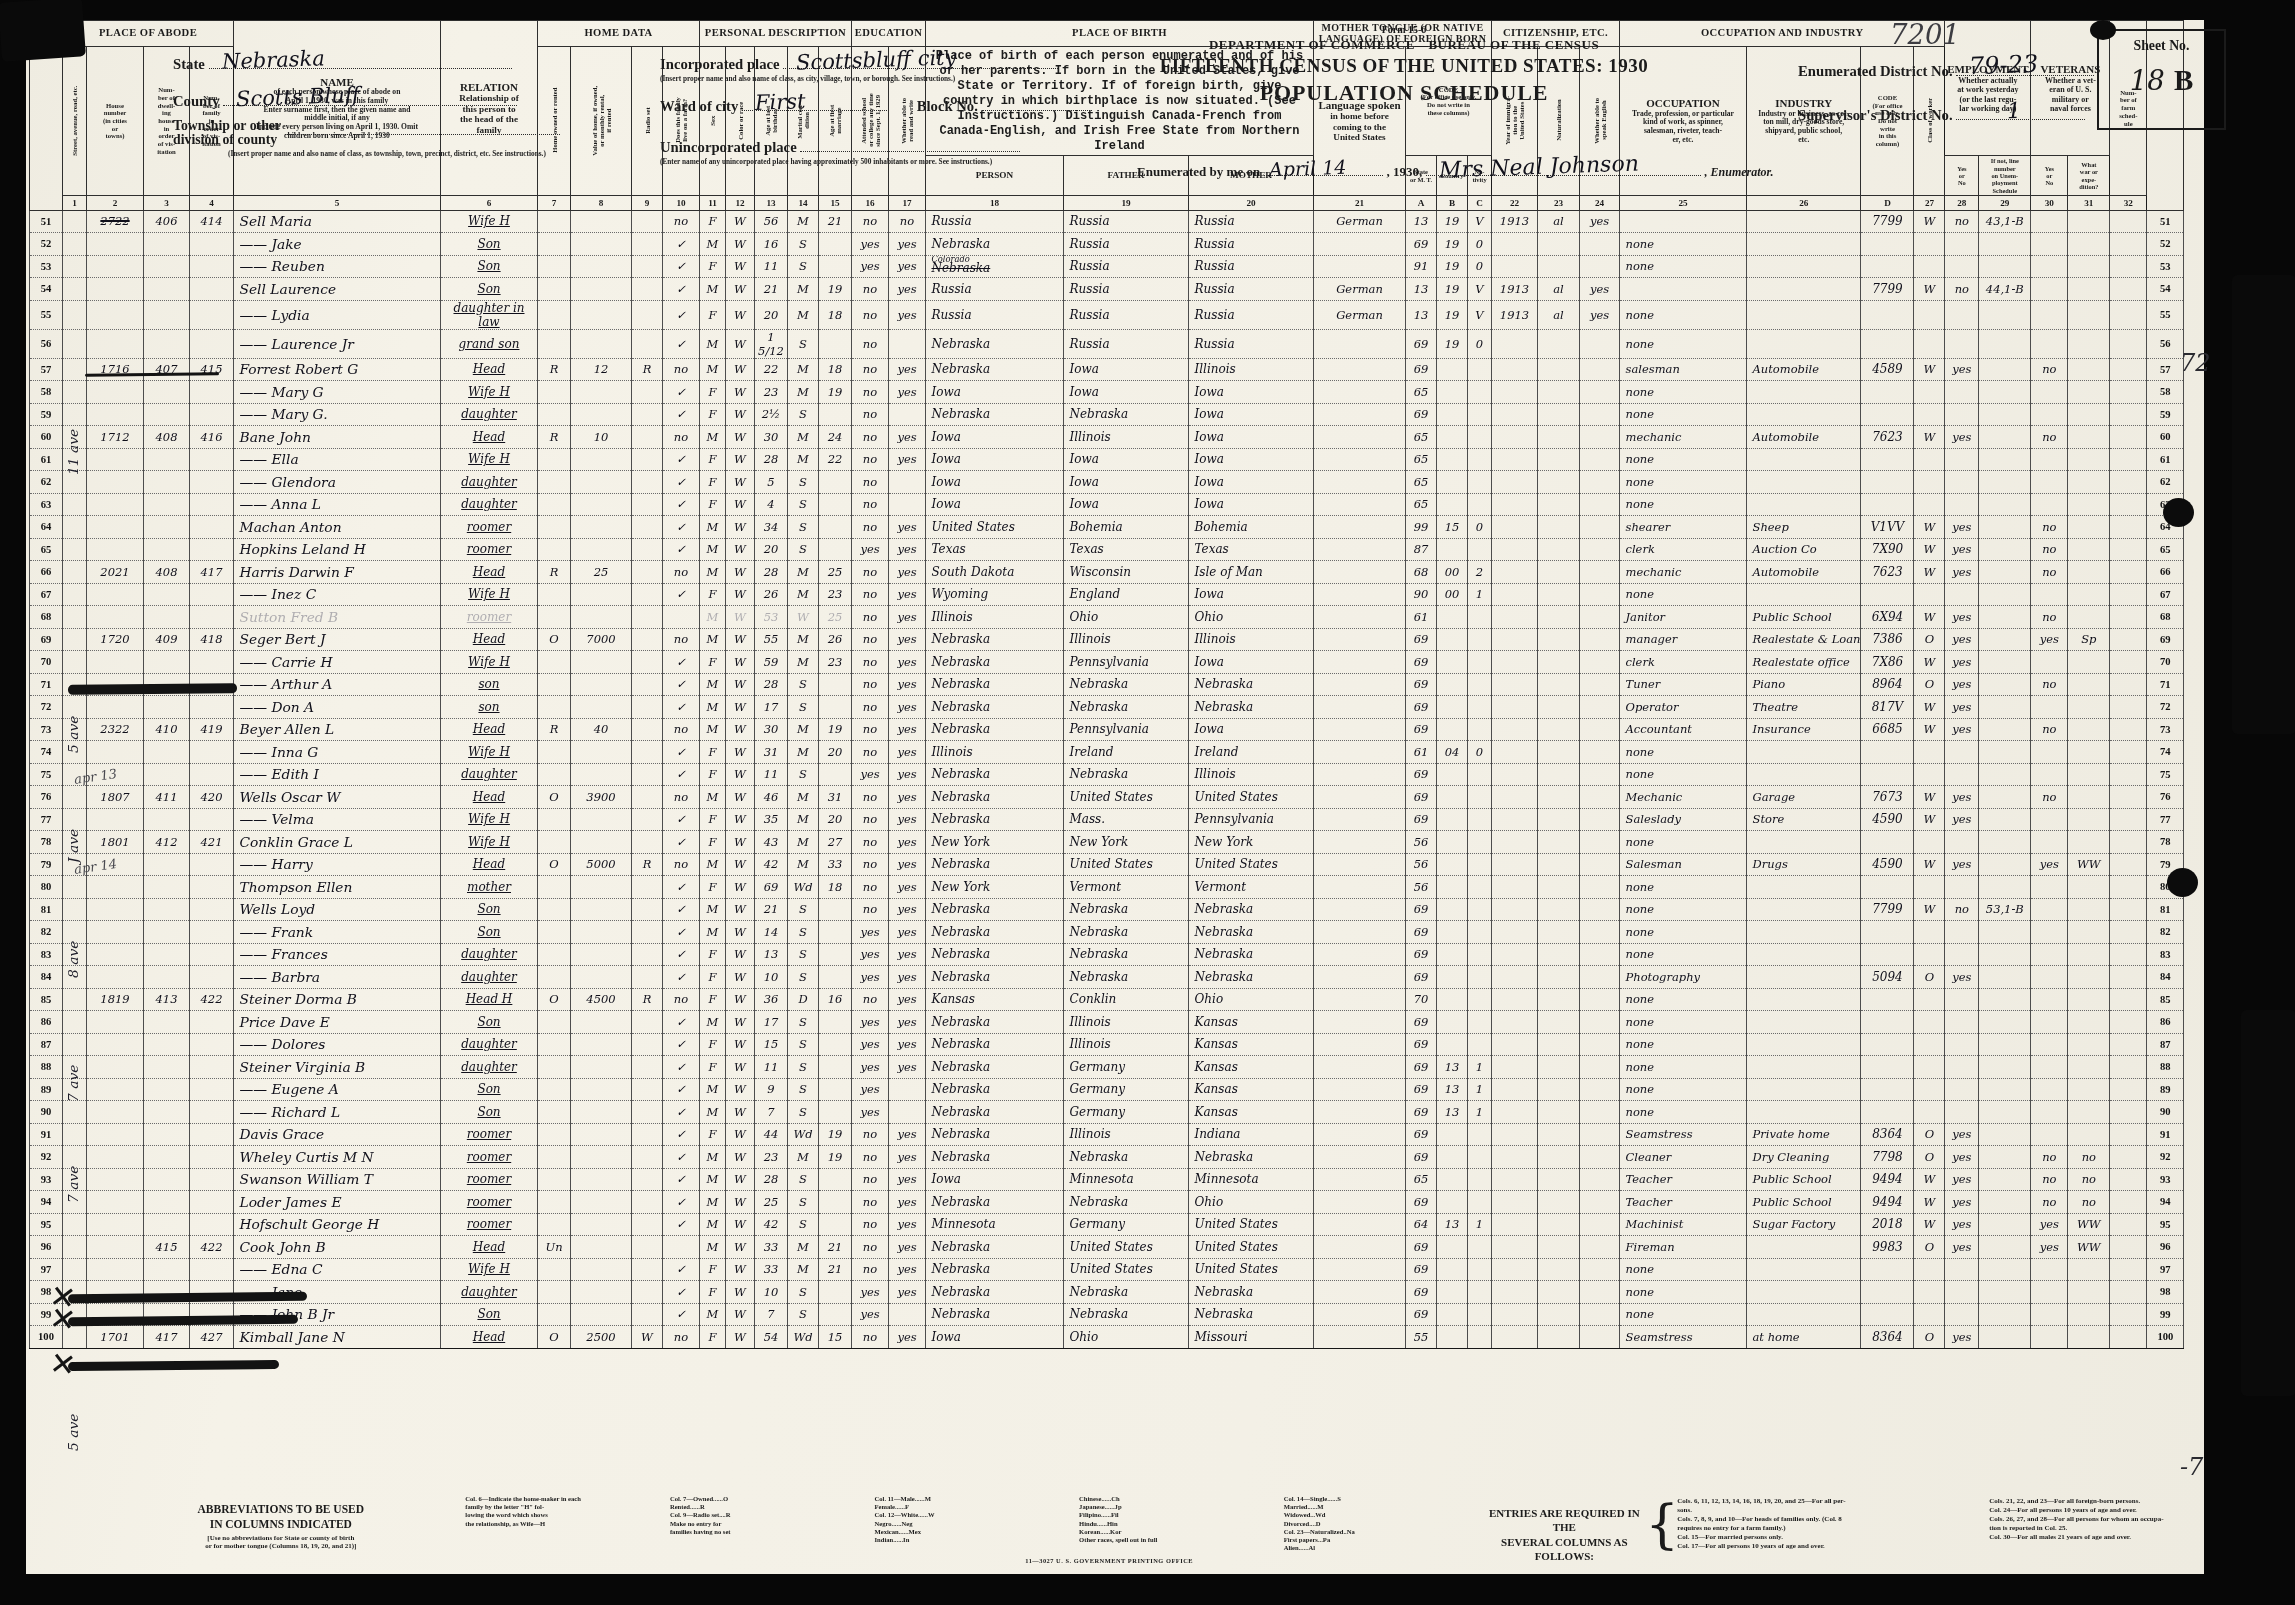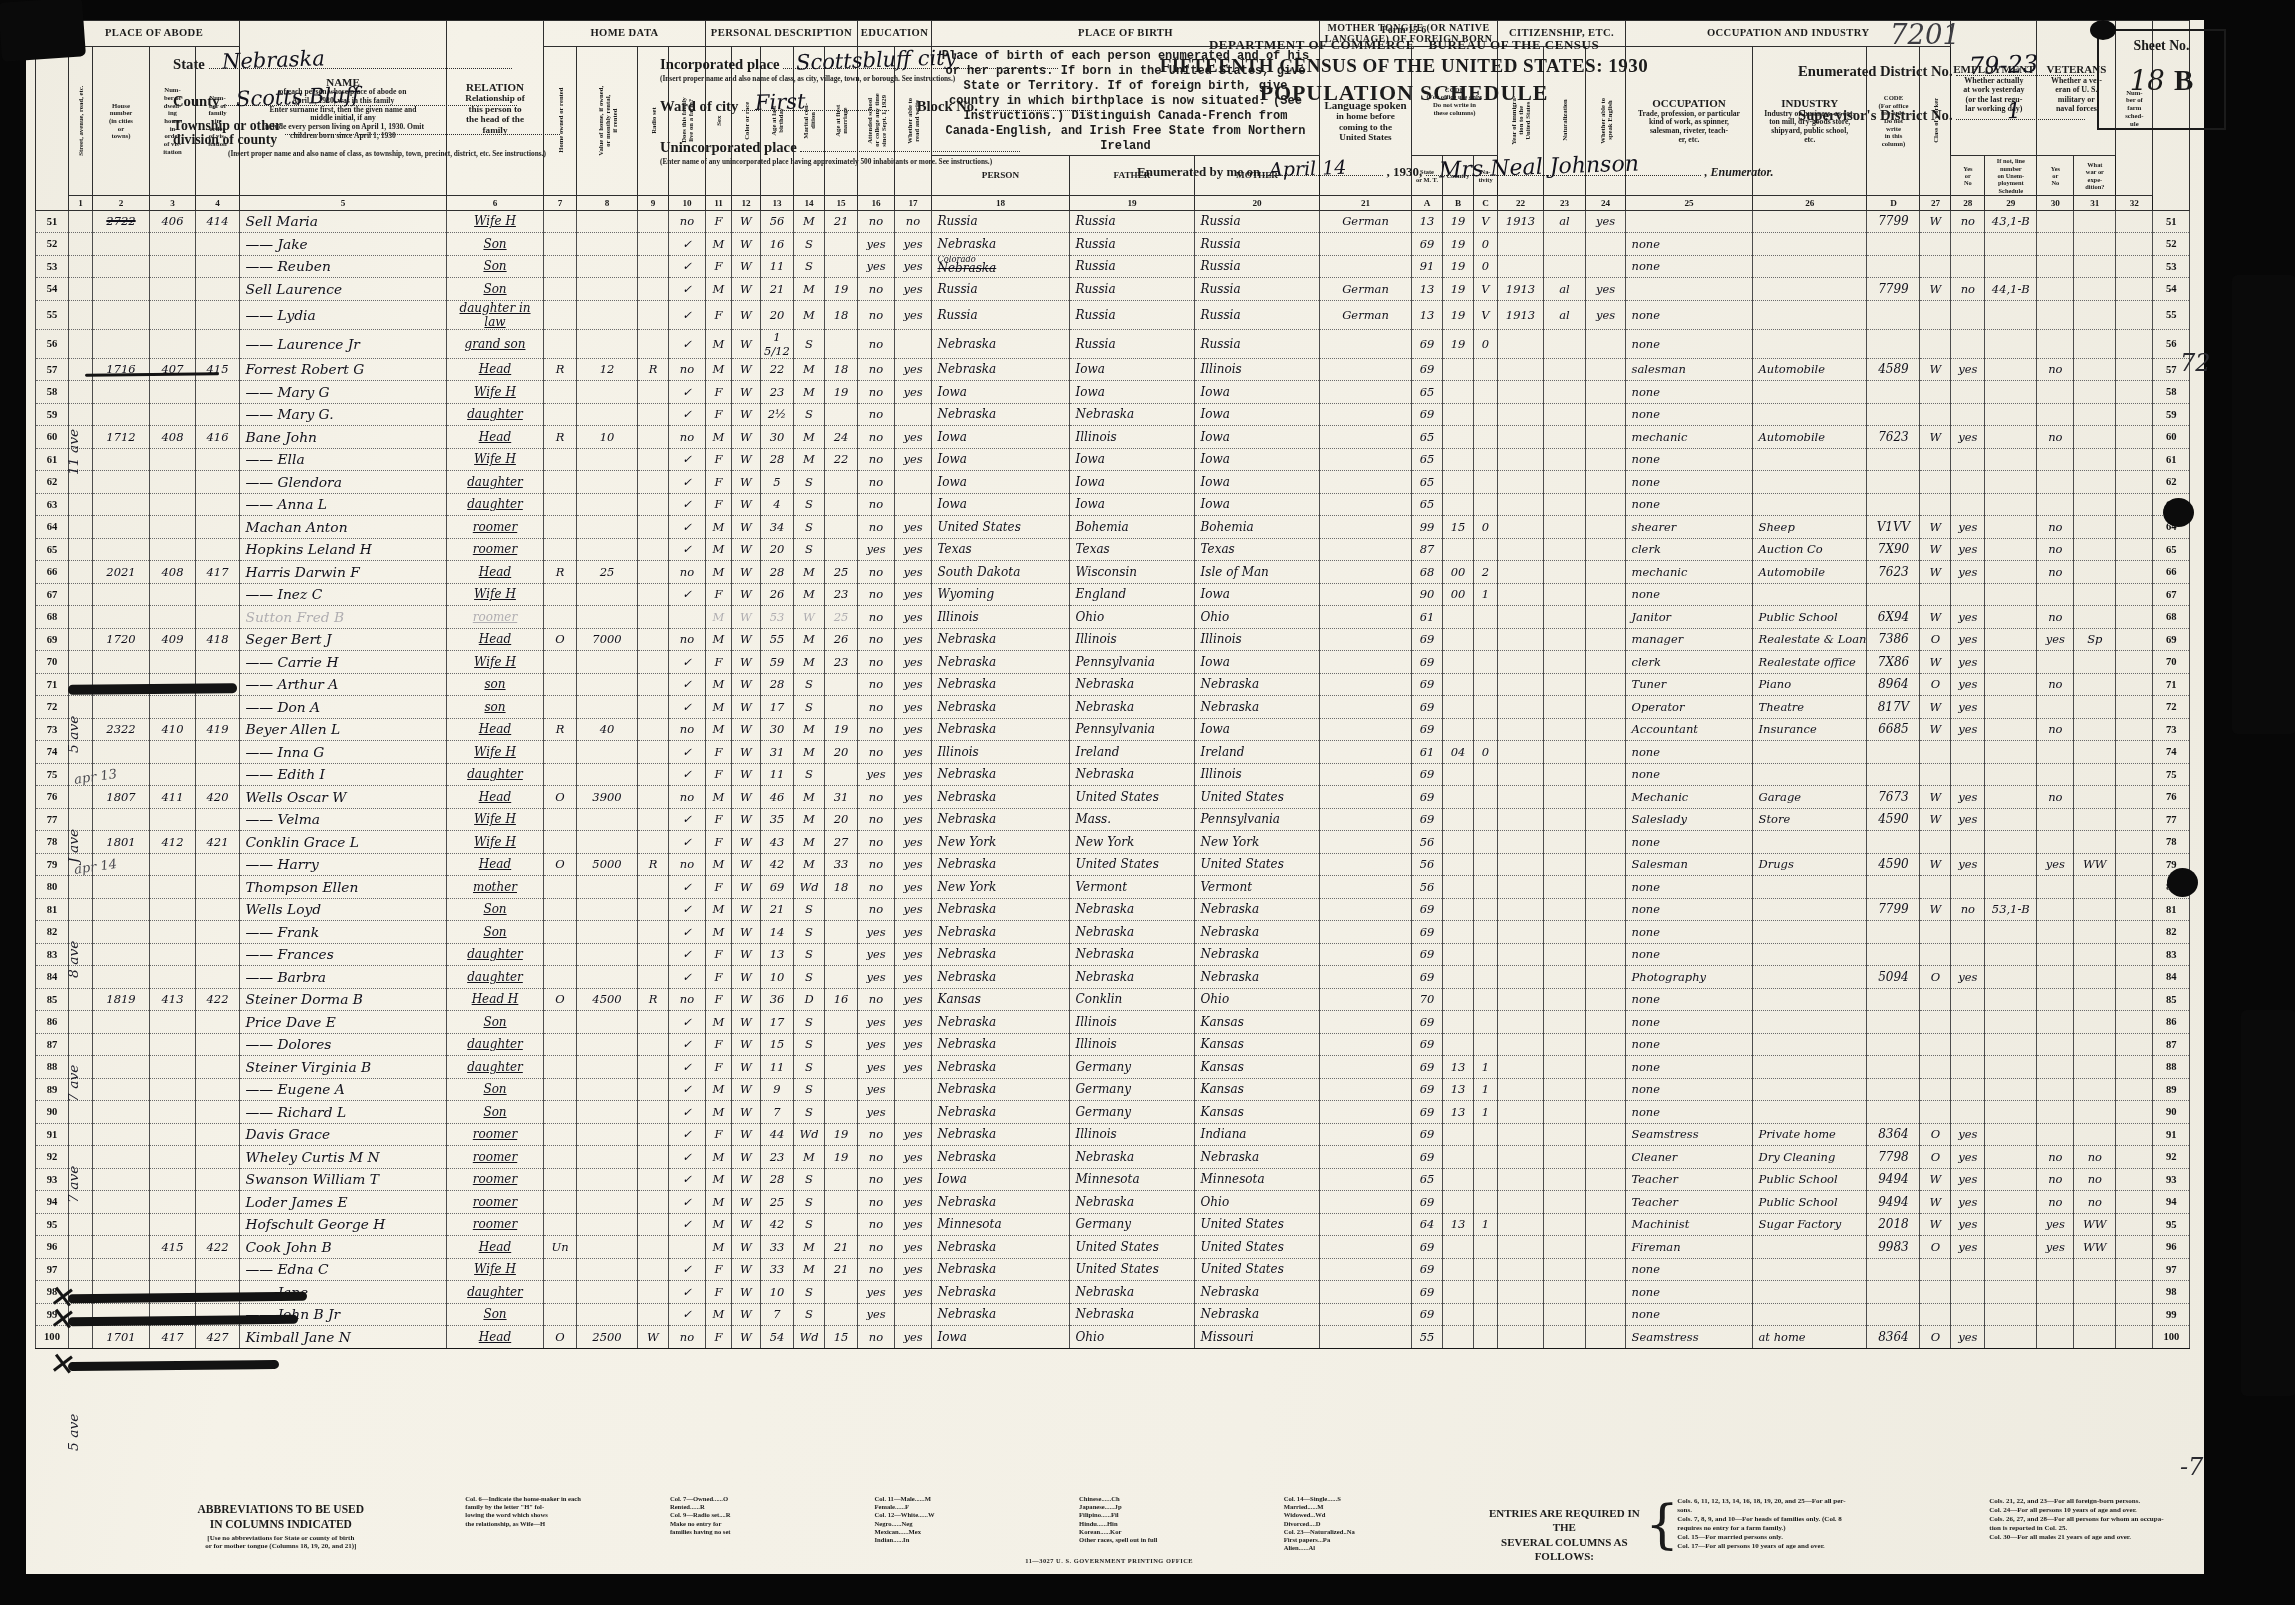--- a/index.html
+++ b/index.html
@@ -19,21 +19,21 @@
   .ct{position:absolute;left:1084px;top:3.7px;width:588px;text-align:center;}
   .formno{font-size:10px;font-weight:bold;}
   .dept{font-size:13px;font-weight:bold;letter-spacing:0.5px;margin-top:2.8px;}
   .census{font-size:19px;font-weight:bold;letter-spacing:0.5px;margin-top:1.8px;}
   .sched{font-size:22px;font-weight:bold;letter-spacing:0.9px;margin-top:2.8px;}
   .sheetbox{position:absolute;left:2071px;top:9.2px;width:125px;height:97px;border:2.8px solid #1b1b1b;text-align:center;}
   .sheetbox .sl{font-size:13.8px;font-weight:bold;margin-top:7.3px;}
   .sheetbox .sv{font-family:"DejaVu Serif",serif;font-style:italic;font-size:27.5px;margin-top:9.2px;display:inline-block;}
   .sheetbox .sb{font-size:29px;font-weight:bold;font-style:normal;font-family:"Liberation Serif",serif;display:inline-block;margin-left:5.5px;}
   
-  table{border-collapse:collapse;table-layout:fixed;margin-left:9px;margin-top:0;border:1.8px solid #161616;}
+  table{border-collapse:collapse;table-layout:fixed;margin-left:3px;margin-top:0;border:1.8px solid #161616;}
   th,td{padding:0;overflow:hidden;}
   thead th{border:0.9px solid #2f2f2f;font-weight:bold;vertical-align:middle;}
   .hcell{white-space:pre-line;text-align:center;font-size:7.3px;line-height:1.15;padding:0.9px 1.8px;}
   .hcell.grp{font-size:10.6px;letter-spacing:0.4px;}
   .hcell.small{font-size:10px;}
   .hcell.tiny{font-size:6.7px;}
   .hcell.tiny2{font-size:6.4px;}
   .hcell.num{font-size:9.2px;}
   .hcell.v{writing-mode:vertical-rl;transform:rotate(180deg);font-size:6.7px;height:103px;margin:0 auto;line-height:1.05;}
   .hcell.para{font-size:12px;text-align:center;padding:1.8px 7.3px;line-height:1.25;font-family:Liberation Mono, monospace;}

